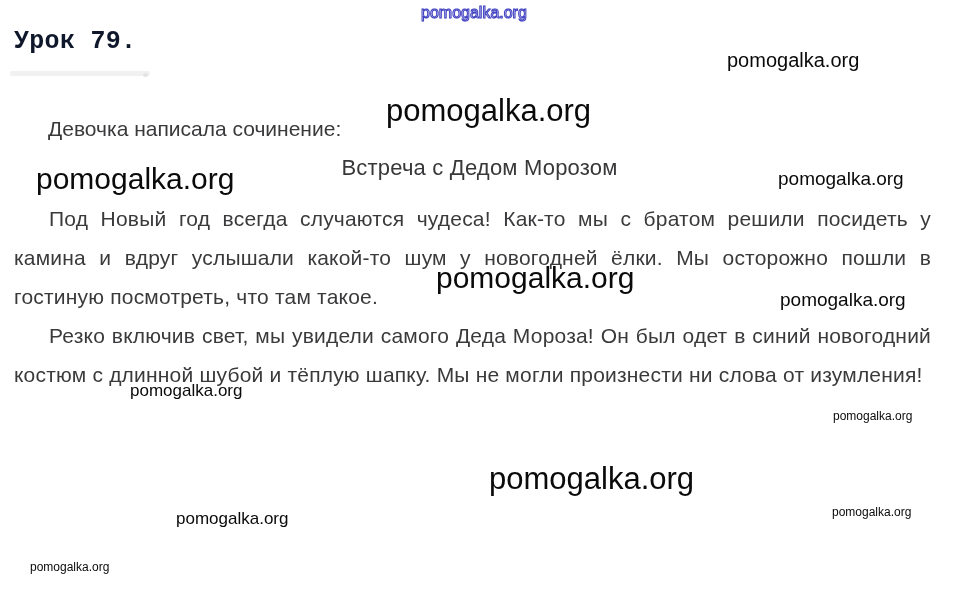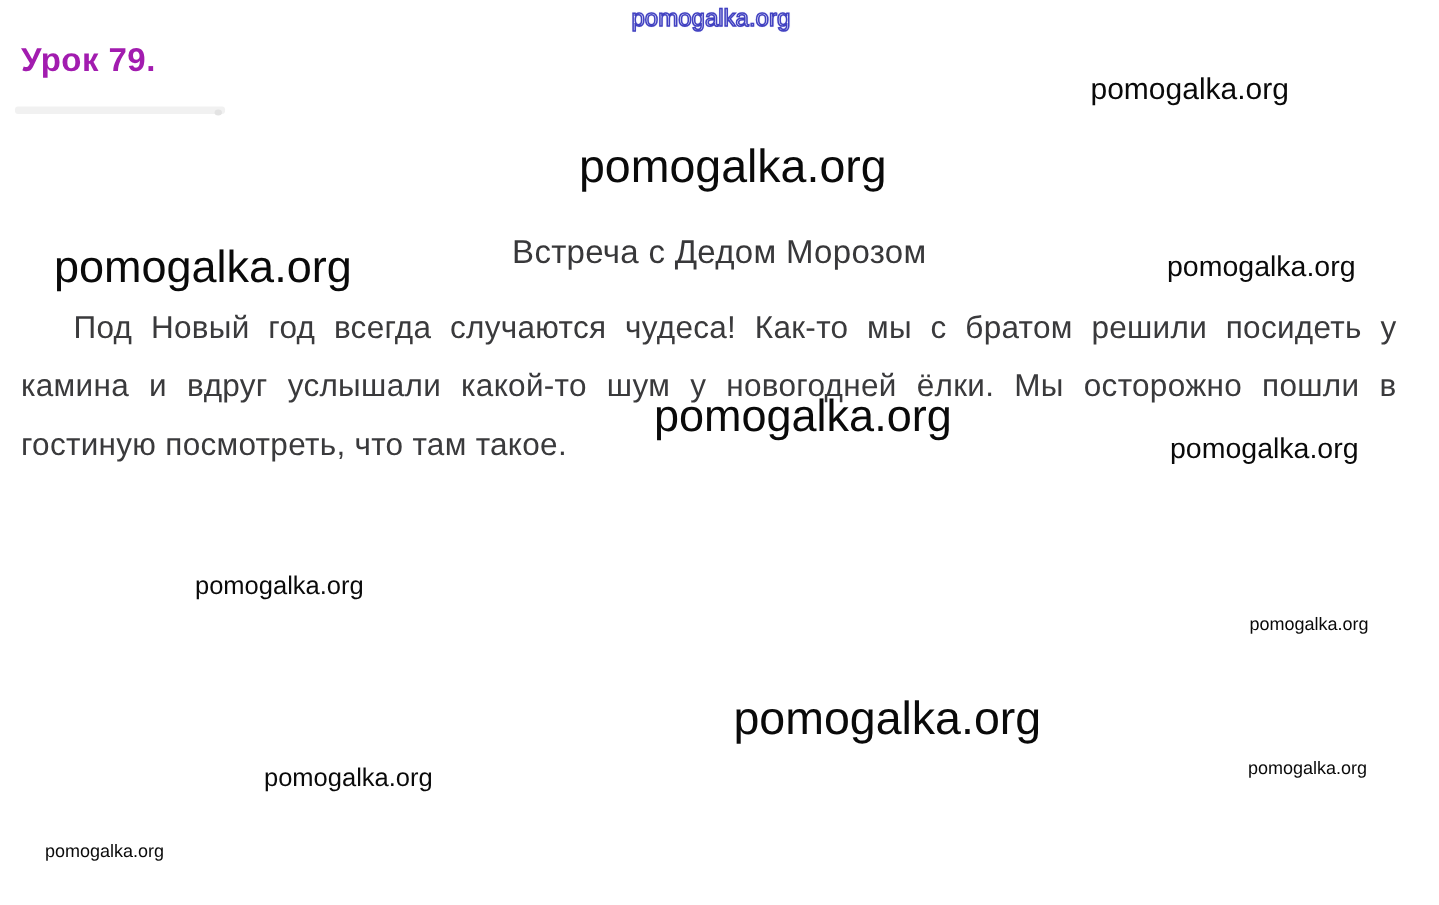--- a/index.html
+++ b/index.html
@@ -6,22 +6,23 @@
   .page{
     position:relative;
     width:959px;height:603px;
     background:#ffffff;
     overflow:hidden;
     font-family:"Liberation Sans", sans-serif;
     color:#3a3a3c;
   }
   .lesson-title{
     position:absolute;left:14px;top:27px;
-    font-size:22px;font-weight:700;color:#a21caf;
+    font-size:25px;font-weight:700;color:#0f172a;
     letter-spacing:0.3px;
+    font-family:Liberation Mono, monospace;
   }
   .smudge{
     position:absolute;left:10px;top:71px;width:140px;height:5px;
     background:#f1f1f1;border-radius:2px;
   }
   .smudge-dot{
     position:absolute;left:143px;top:73px;width:5px;height:4px;
     background:#e3e3e3;border-radius:50%;
   }
   .intro-text{
@@ -74,25 +75,27 @@
 </head>
 <body>
 
 <div class="page">
 
   <div class="lesson-title">Урок 79.</div>
 
   <div class="smudge"></div>
   <div class="smudge-dot"></div>
 
+  <p class="intro-text">Девочка написала сочинение:</p>
 
   <h2 class="essay-title">Встреча с Дедом Морозом</h2>
 
   <div class="essay-body">
     <p>Под Новый год всегда случаются чудеса! Как-то мы с братом решили посидеть у камина и вдруг услышали какой-то шум у новогодней ёлки. Мы осторожно пошли в гостиную посмотреть, что там такое.</p>
+    <p>Резко включив свет, мы увидели самого Деда Мороза! Он был одет в синий новогодний костюм с длинной шубой и тёплую шапку. Мы не могли произнести ни слова от изумления!</p>
   </div>
 
   <span class="wm wm-1 wm-outline">pomogalka.org</span>
   <span class="wm wm-2">pomogalka.org</span>
   <span class="wm wm-3">pomogalka.org</span>
   <span class="wm wm-4">pomogalka.org</span>
   <span class="wm wm-5">pomogalka.org</span>
   <span class="wm wm-6">pomogalka.org</span>
   <span class="wm wm-7">pomogalka.org</span>
   <span class="wm wm-8">pomogalka.org</span>

